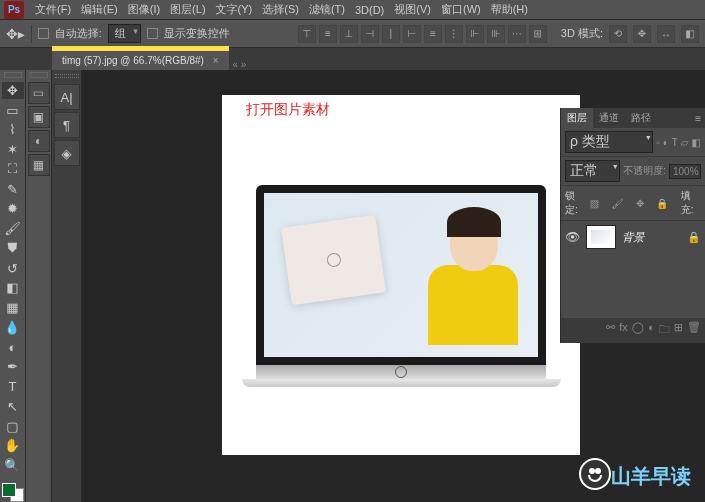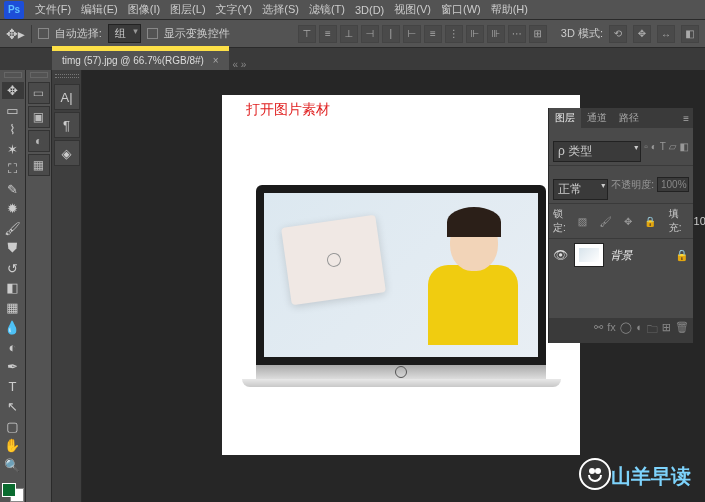--- a/index.html
+++ b/index.html
@@ -1,20 +1,20 @@
 <!DOCTYPE html>
 <html><head>
 <meta charset="utf-8">
 <style>
   * { margin: 0; padding: 0; box-sizing: border-box; font-family: "Microsoft YaHei", Arial, sans-serif; }
   body { background: #535353; width: 705px; height: 502px; overflow: hidden; position: relative; font-size: 11px; color: #ccc; }
 
   
   .menubar { background: #535353; height: 20px; display: flex; align-items: center; padding: 0 4px; border-bottom: 1px solid #2a2a2a; }
-  .ps-logo { width: 20px; height: 18px; background: #1d4ed8; color: #5fc0ff; font-size: 10px; font-weight: bold; display: flex; align-items: center; justify-content: center; border-radius: 2px; margin-right: 6px; }
+  .ps-logo { width: 20px; height: 18px; background: #7f1d1d; color: #5fc0ff; font-size: 10px; font-weight: bold; display: flex; align-items: center; justify-content: center; border-radius: 2px; margin-right: 6px; }
   .menubar span.menu-item { color: #ccc; margin: 0 5px; font-size: 11px; cursor: default; }
 
   
   .optionsbar { background: #535353; height: 28px; display: flex; align-items: center; padding: 0 6px; border-bottom: 1px solid #2a2a2a; gap: 6px; }
   .optionsbar .move-icon { font-size: 14px; color: #ccc; }
   .checkbox { width: 11px; height: 11px; border: 1px solid #888; display: inline-block; }
   .dropdown { background: #3a3a3a; border: 1px solid #222; padding: 1px 14px 1px 6px; font-size: 11px; color: #ccc; position: relative; }
   .dropdown::after { content: "▾"; position: absolute; right: 2px; font-size: 9px; color: #999; }
   .opt-label { font-size: 11px; color: #ccc; }
   .opt-sep { width: 1px; height: 18px; background: #3a3a3a; }
@@ -60,26 +60,26 @@
   .person-head { width: 48px; height: 58px; background: #f2d4b8; border-radius: 50% 50% 45% 45%; position: absolute; top: 10px; left: 42px; }
   .person-hair { width: 54px; height: 30px; background: #2b1f18; border-radius: 50% 50% 0 0; position: absolute; top: 4px; left: 39px; }
   .person-body { width: 90px; height: 80px; background: #f0cc10; border-radius: 20px 20px 0 0; position: absolute; top: 62px; left: 20px; }
   .held-laptop { position: absolute; left: 22px; top: 28px; width: 95px; height: 78px; background: #f0e8e4; border-radius: 4px; transform: rotate(-8deg); box-shadow: 0 2px 8px rgba(0,0,0,0.15); }
   .held-logo { position: absolute; top: 50%; left: 50%; transform: translate(-50%,-50%); width: 14px; height: 14px; border: 1.5px solid #999; border-radius: 50%; }
   .lap-hinge { width: 100%; height: 14px; background: linear-gradient(#aaa, #ddd); display: flex; align-items: center; justify-content: center; }
   .lap-logo { width: 12px; height: 12px; border: 1.5px solid #555; border-radius: 50%; }
   .lap-base { width: 110%; margin-left: -5%; height: 8px; background: linear-gradient(#e8e8e8, #c8c8c8); border-radius: 0 0 10px 10px; }
 
   
-  .right-panel { width: 145px; background: #4a4a4a; border-left: 1px solid #2a2a2a; display: flex; flex-direction: column; position: absolute; right: 12px; top: 108px; height: 235px; }
+  .right-panel { width: 145px; background: #4a4a4a; border-left: 1px solid #2a2a2a; display: flex; flex-direction: column; position: absolute; right: 0; top: 108px; height: 235px; }
   .panel-tabs { display: flex; background: #3a3a3a; height: 20px; align-items: center; font-size: 10px; }
   .panel-tab { padding: 0 6px; color: #aaa; line-height: 20px; cursor: pointer; }
   .panel-tab.active { background: #4a4a4a; color: #eee; }
   .panel-row { display: flex; align-items: center; padding: 3px 4px; gap: 3px; border-bottom: 1px solid #3a3a3a; }
-  .panel-row .dd { background: #3a3a3a; border: 1px solid #222; font-size: 12px; padding: 1px 10px 1px 4px; color: #ccc; position: relative; flex: 1; margin-top: 10px; }
+  .panel-row .dd { background: #3a3a3a; border: 1px solid #222; font-size: 14px; padding: 1px 10px 1px 4px; color: #ccc; position: relative; flex: 1; }
   .panel-row .dd::after { content:"▾"; position: absolute; right: 2px; font-size: 8px; }
   .panel-row .lbl { font-size: 10px; color: #999; white-space: nowrap; }
   .panel-row .num { background: #3a3a3a; border: 1px solid #222; font-size: 10px; padding: 1px 3px; color: #888; width: 32px; text-align: right; }
   .lock-row { display: flex; align-items: center; gap: 12px; padding: 3px 4px; border-bottom: 1px solid #3a3a3a; }
   .lock-row .lbl { font-size: 10px; color: #ccc; }
   .lock-icon { font-size: 10px; color: #999; }
   .layer-list { flex: 1; background: #4a4a4a; }
   .layer-item { display: flex; align-items: center; padding: 4px; gap: 6px; background: #4a4a4a; }
   .eye { font-size: 12px; color: #ddd; }
   .thumb { width: 30px; height: 24px; background: #fff; border: 1px solid #222; position: relative; }

